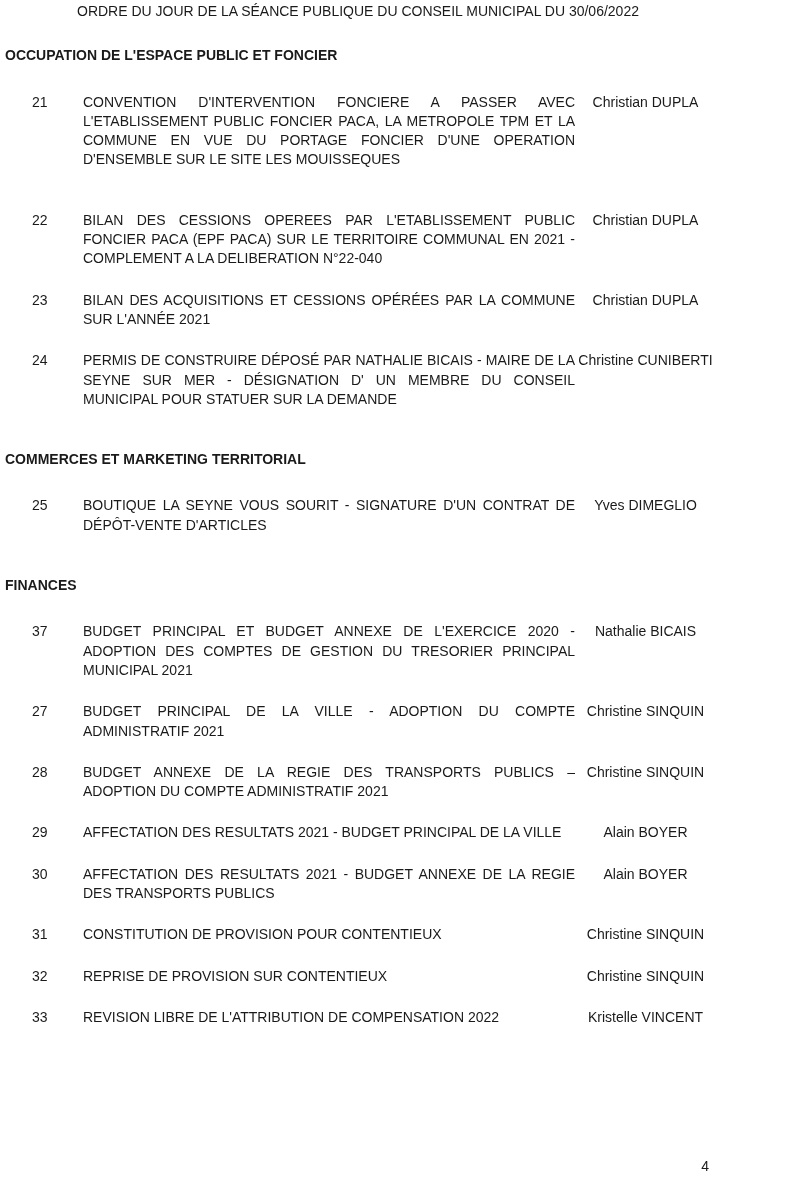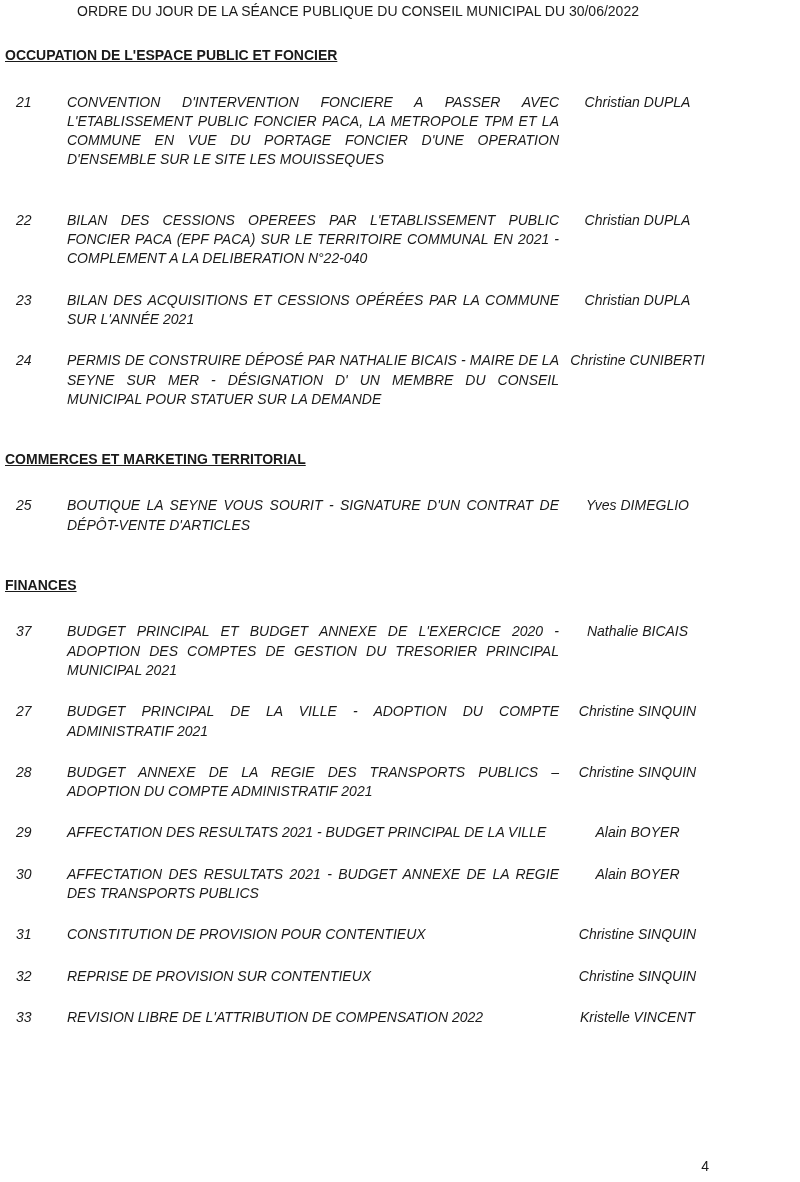--- a/index.html
+++ b/index.html
@@ -20,28 +20,26 @@
     text-align: center;
     white-space: nowrap;
   }
   .agenda-section { margin-top: 41px; }
   .agenda-section.first { margin-top: 25px; }
   .section-heading {
     font-size: 14px;
     font-weight: 700;
     padding-left: 5px;
     white-space: nowrap;
-    text-decoration: underline;
   }
   .agenda-item {
     display: grid;
     grid-template-columns: 51px 492px 1fr;
-    padding-left: 16px;
+    padding-left: 32px;
     margin-top: 27px;
-    font-style: italic;
   }
   .agenda-item + .agenda-item { margin-top: 22px; }
   .item-number { text-align: left; }
   .item-title {
     text-align: justify;
     text-align-last: left;
   }
   .item-rapporteur {
     text-align: center;
     align-self: start;

